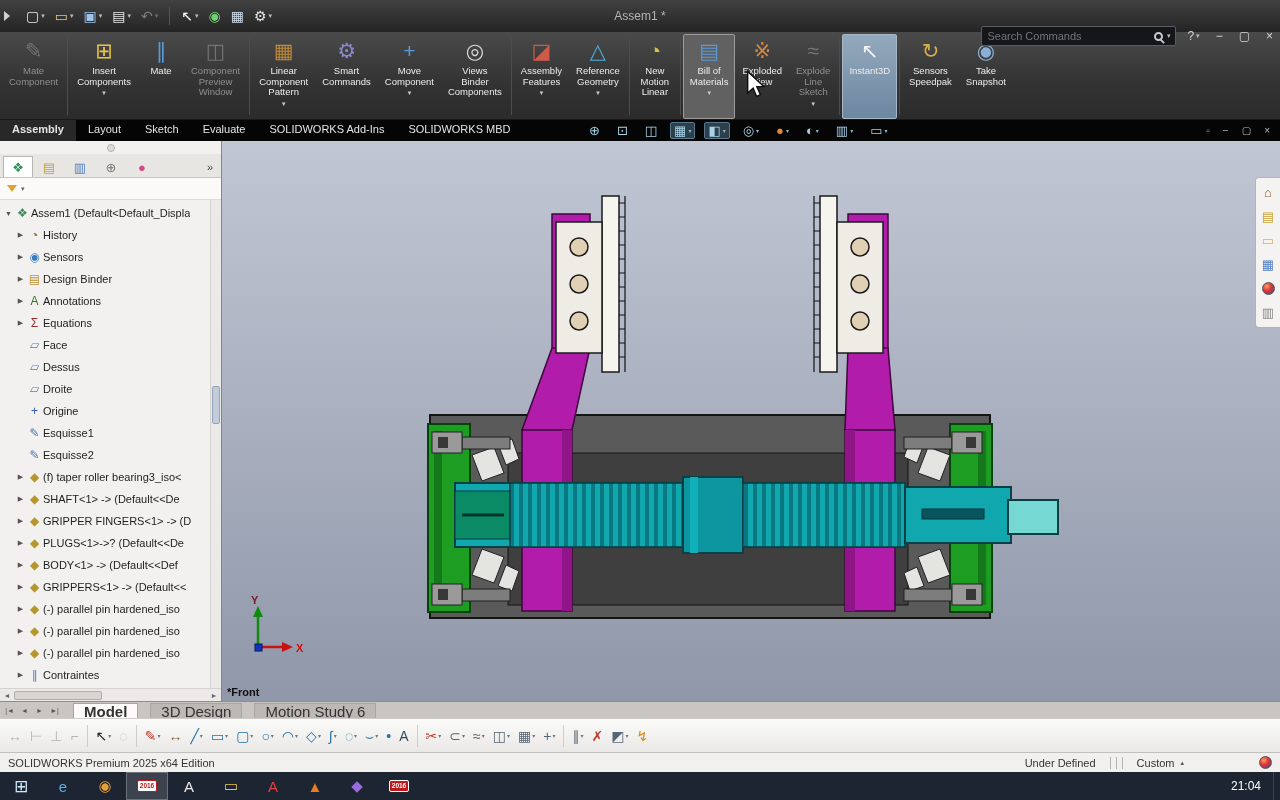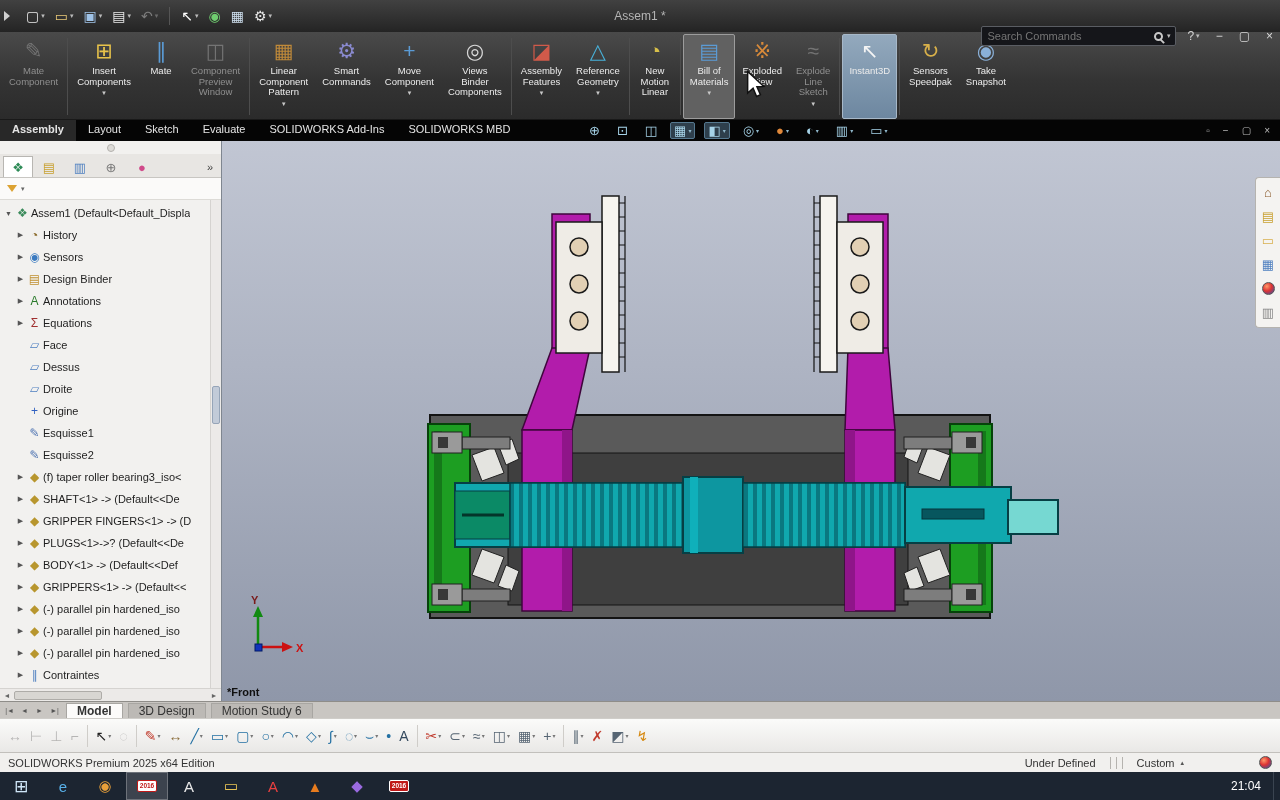--- a/index.html
+++ b/index.html
@@ -77,21 +77,21 @@
 #viewport svg.model{position:absolute;left:0;top:0;width:100%;height:100%;}
 .view-label{position:absolute;left:5px;bottom:3px;font-size:11px;font-weight:bold;color:#101010;}
 .taskpane{position:absolute;right:0;top:36px;width:25px;background:#f4f3f1;border:1px solid #b5b3af;border-right:none;border-radius:4px 0 0 4px;display:flex;flex-direction:column;align-items:center;padding:4px 0;gap:3px;}
 .tp-icon{width:21px;height:21px;display:flex;align-items:center;justify-content:center;font-size:13px;}
 .ball{width:13px;height:13px;border-radius:50%;background:radial-gradient(circle at 35% 30%,#ff9a6a,#d33 45%,#2a52b0);border:1px solid #555;display:inline-block;}
 .cursor{position:absolute;left:744px;top:70px;z-index:99;}
 
 
 #doc-tabs{position:absolute;top:701px;left:0;right:0;height:17px;background:#c9c6c2;border-top:1px solid #8f8d89;display:flex;align-items:stretch;padding-left:2px;}
 .nav-btn{width:15px;display:flex;align-items:center;justify-content:center;font-size:7px;color:#555;}
-.dtab{padding:1px 10px;display:flex;align-items:center;font-size:12px;color:#333;border:1px solid #a8a6a2;border-bottom:none;background:#bcb9b5;margin:1px 1px 0 4px;}
+.dtab{padding:1px 10px;display:flex;align-items:center;font-size:15px;color:#333;border:1px solid #a8a6a2;border-bottom:none;background:#bcb9b5;margin:1px 1px 0 11px;}
 .dtab.active{background:#fcfbfa;font-weight:bold;}
 
 
 #sketchbar{position:absolute;top:718px;left:0;right:0;height:34px;background:linear-gradient(#fbfbfa,#e9e8e6);border-top:1px solid #cfcdc9;display:flex;align-items:center;padding:0 5px;gap:2px;}
 .sk-tool{display:flex;align-items:center;height:26px;padding:0 3px;border-radius:2px;}
 .sk-glyph{font-size:14px;line-height:14px;}
 .sk-caret{font-size:6px;color:#777;margin-left:1px;}
 .sk-tool.disabled{opacity:.38;}
 .sk-sep{width:1px;height:22px;background:#cfcdc9;margin:0 3px;}
 

